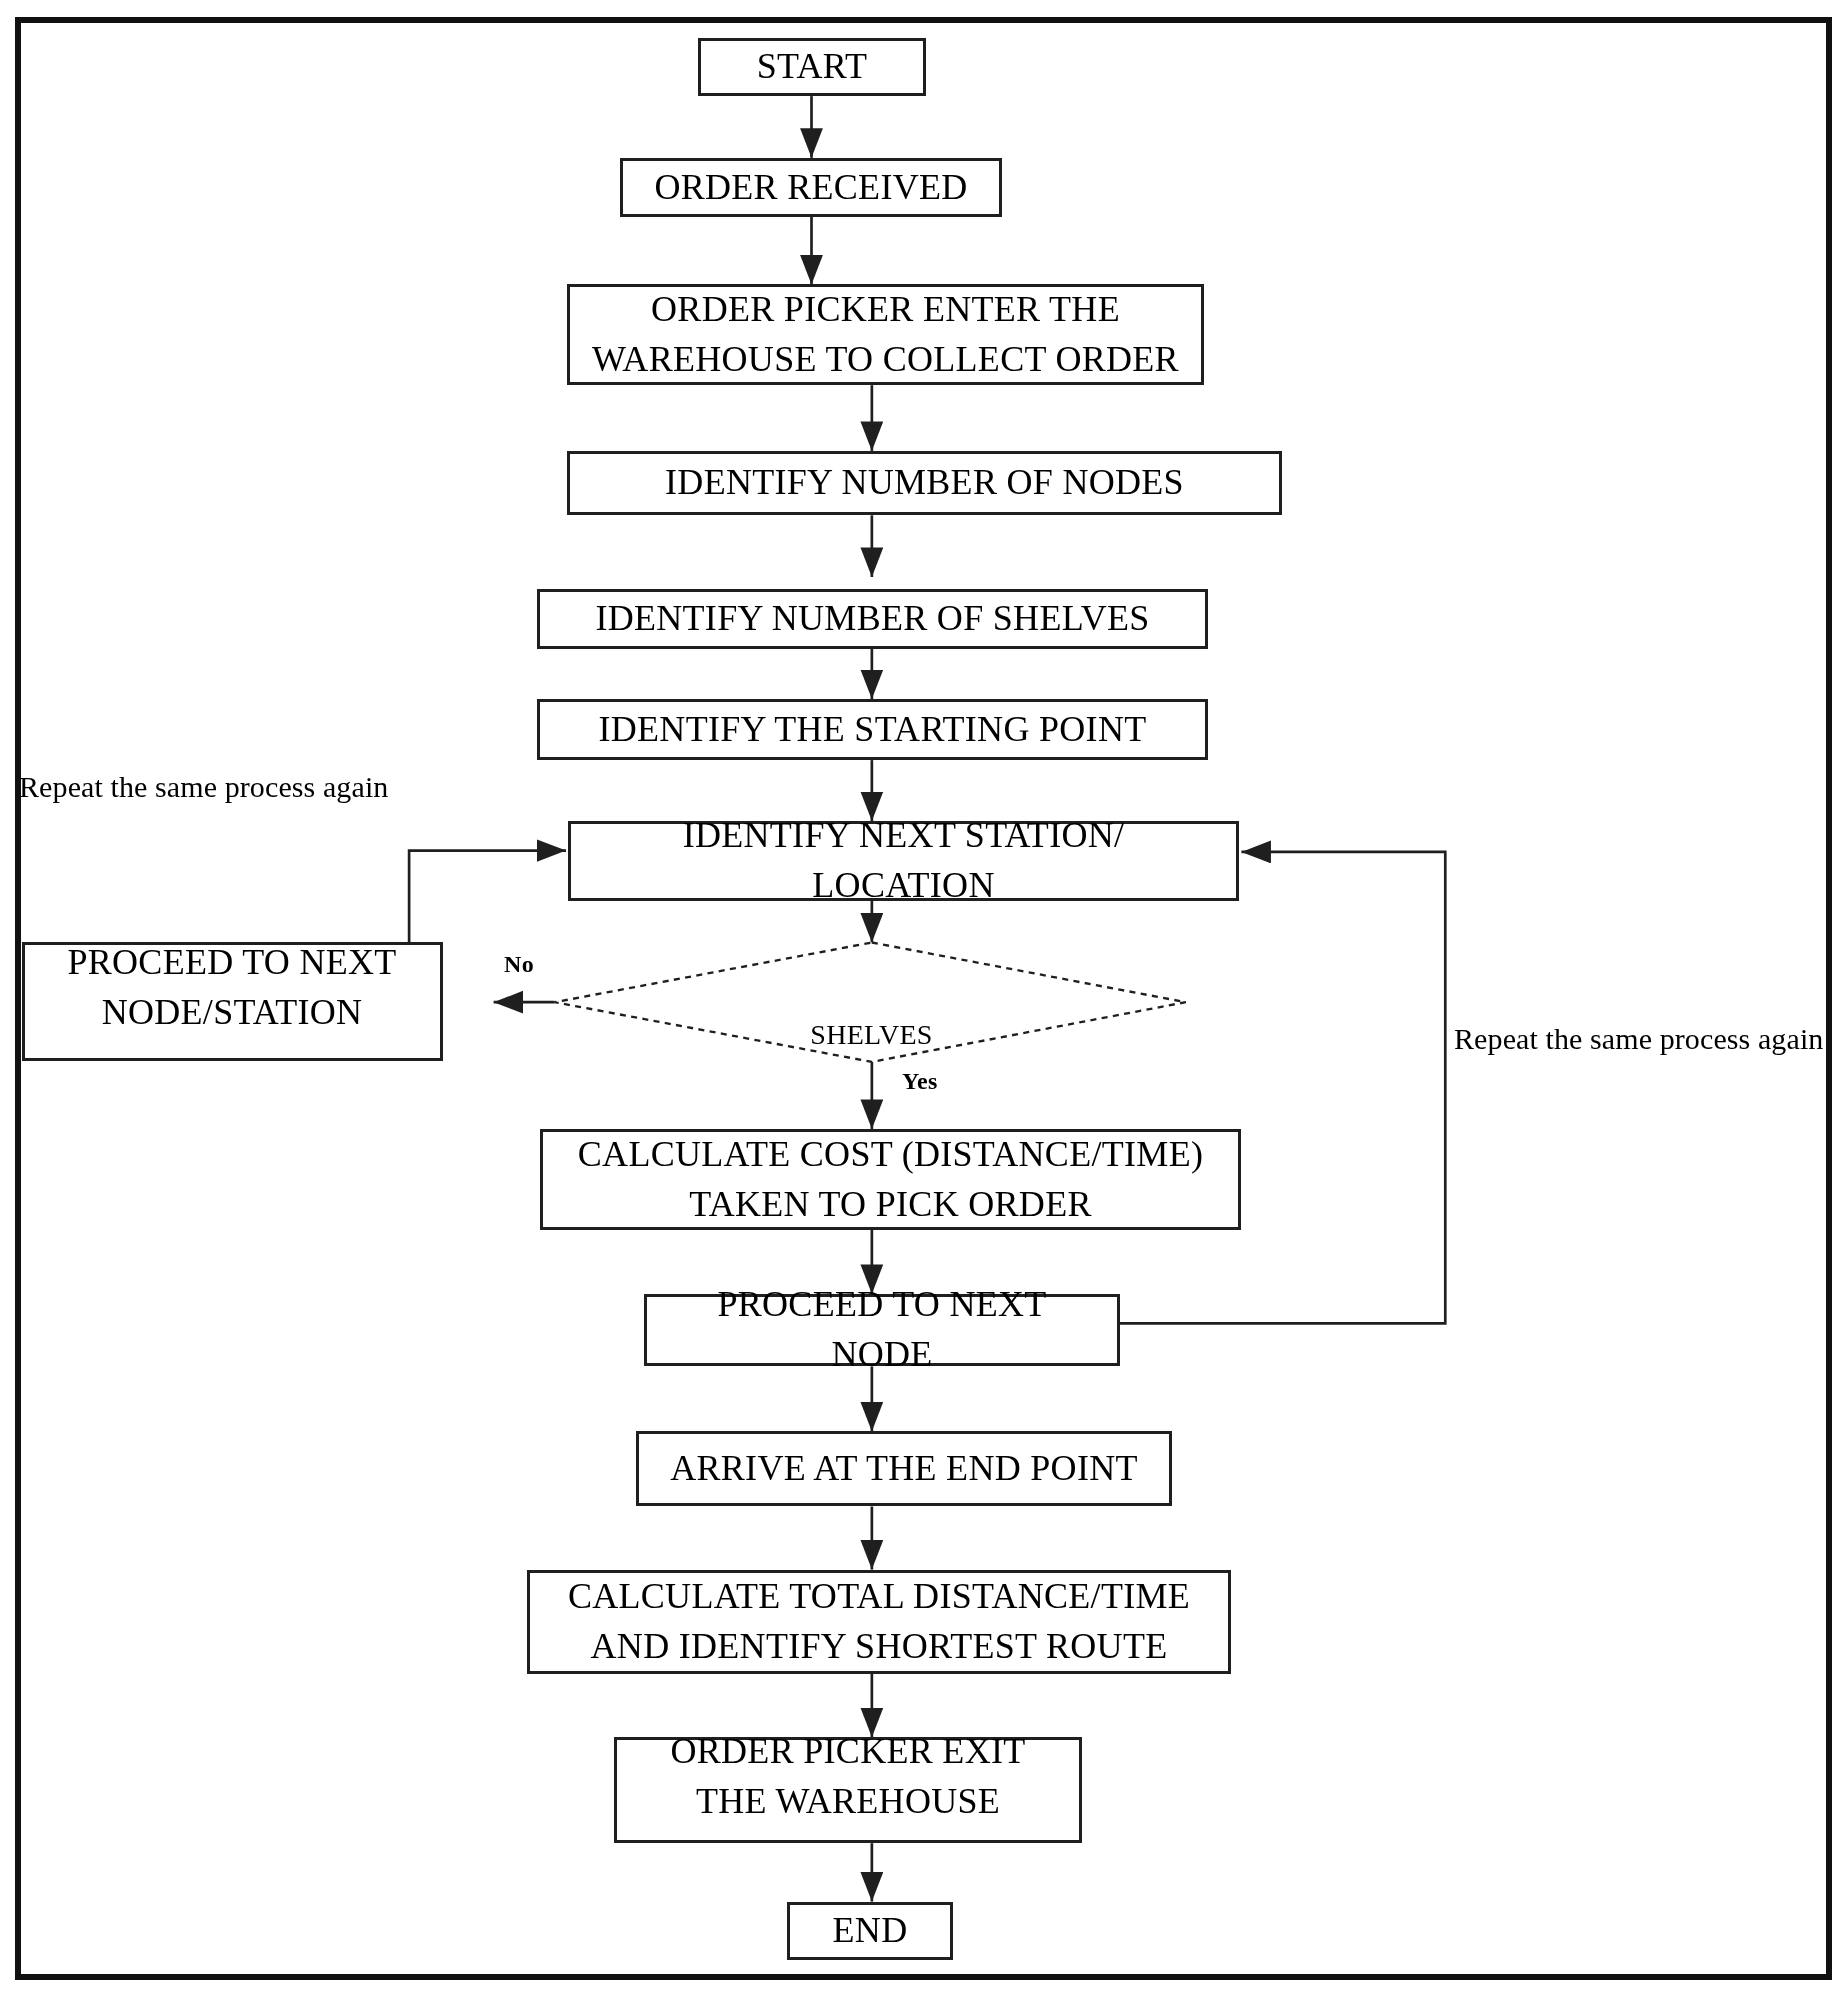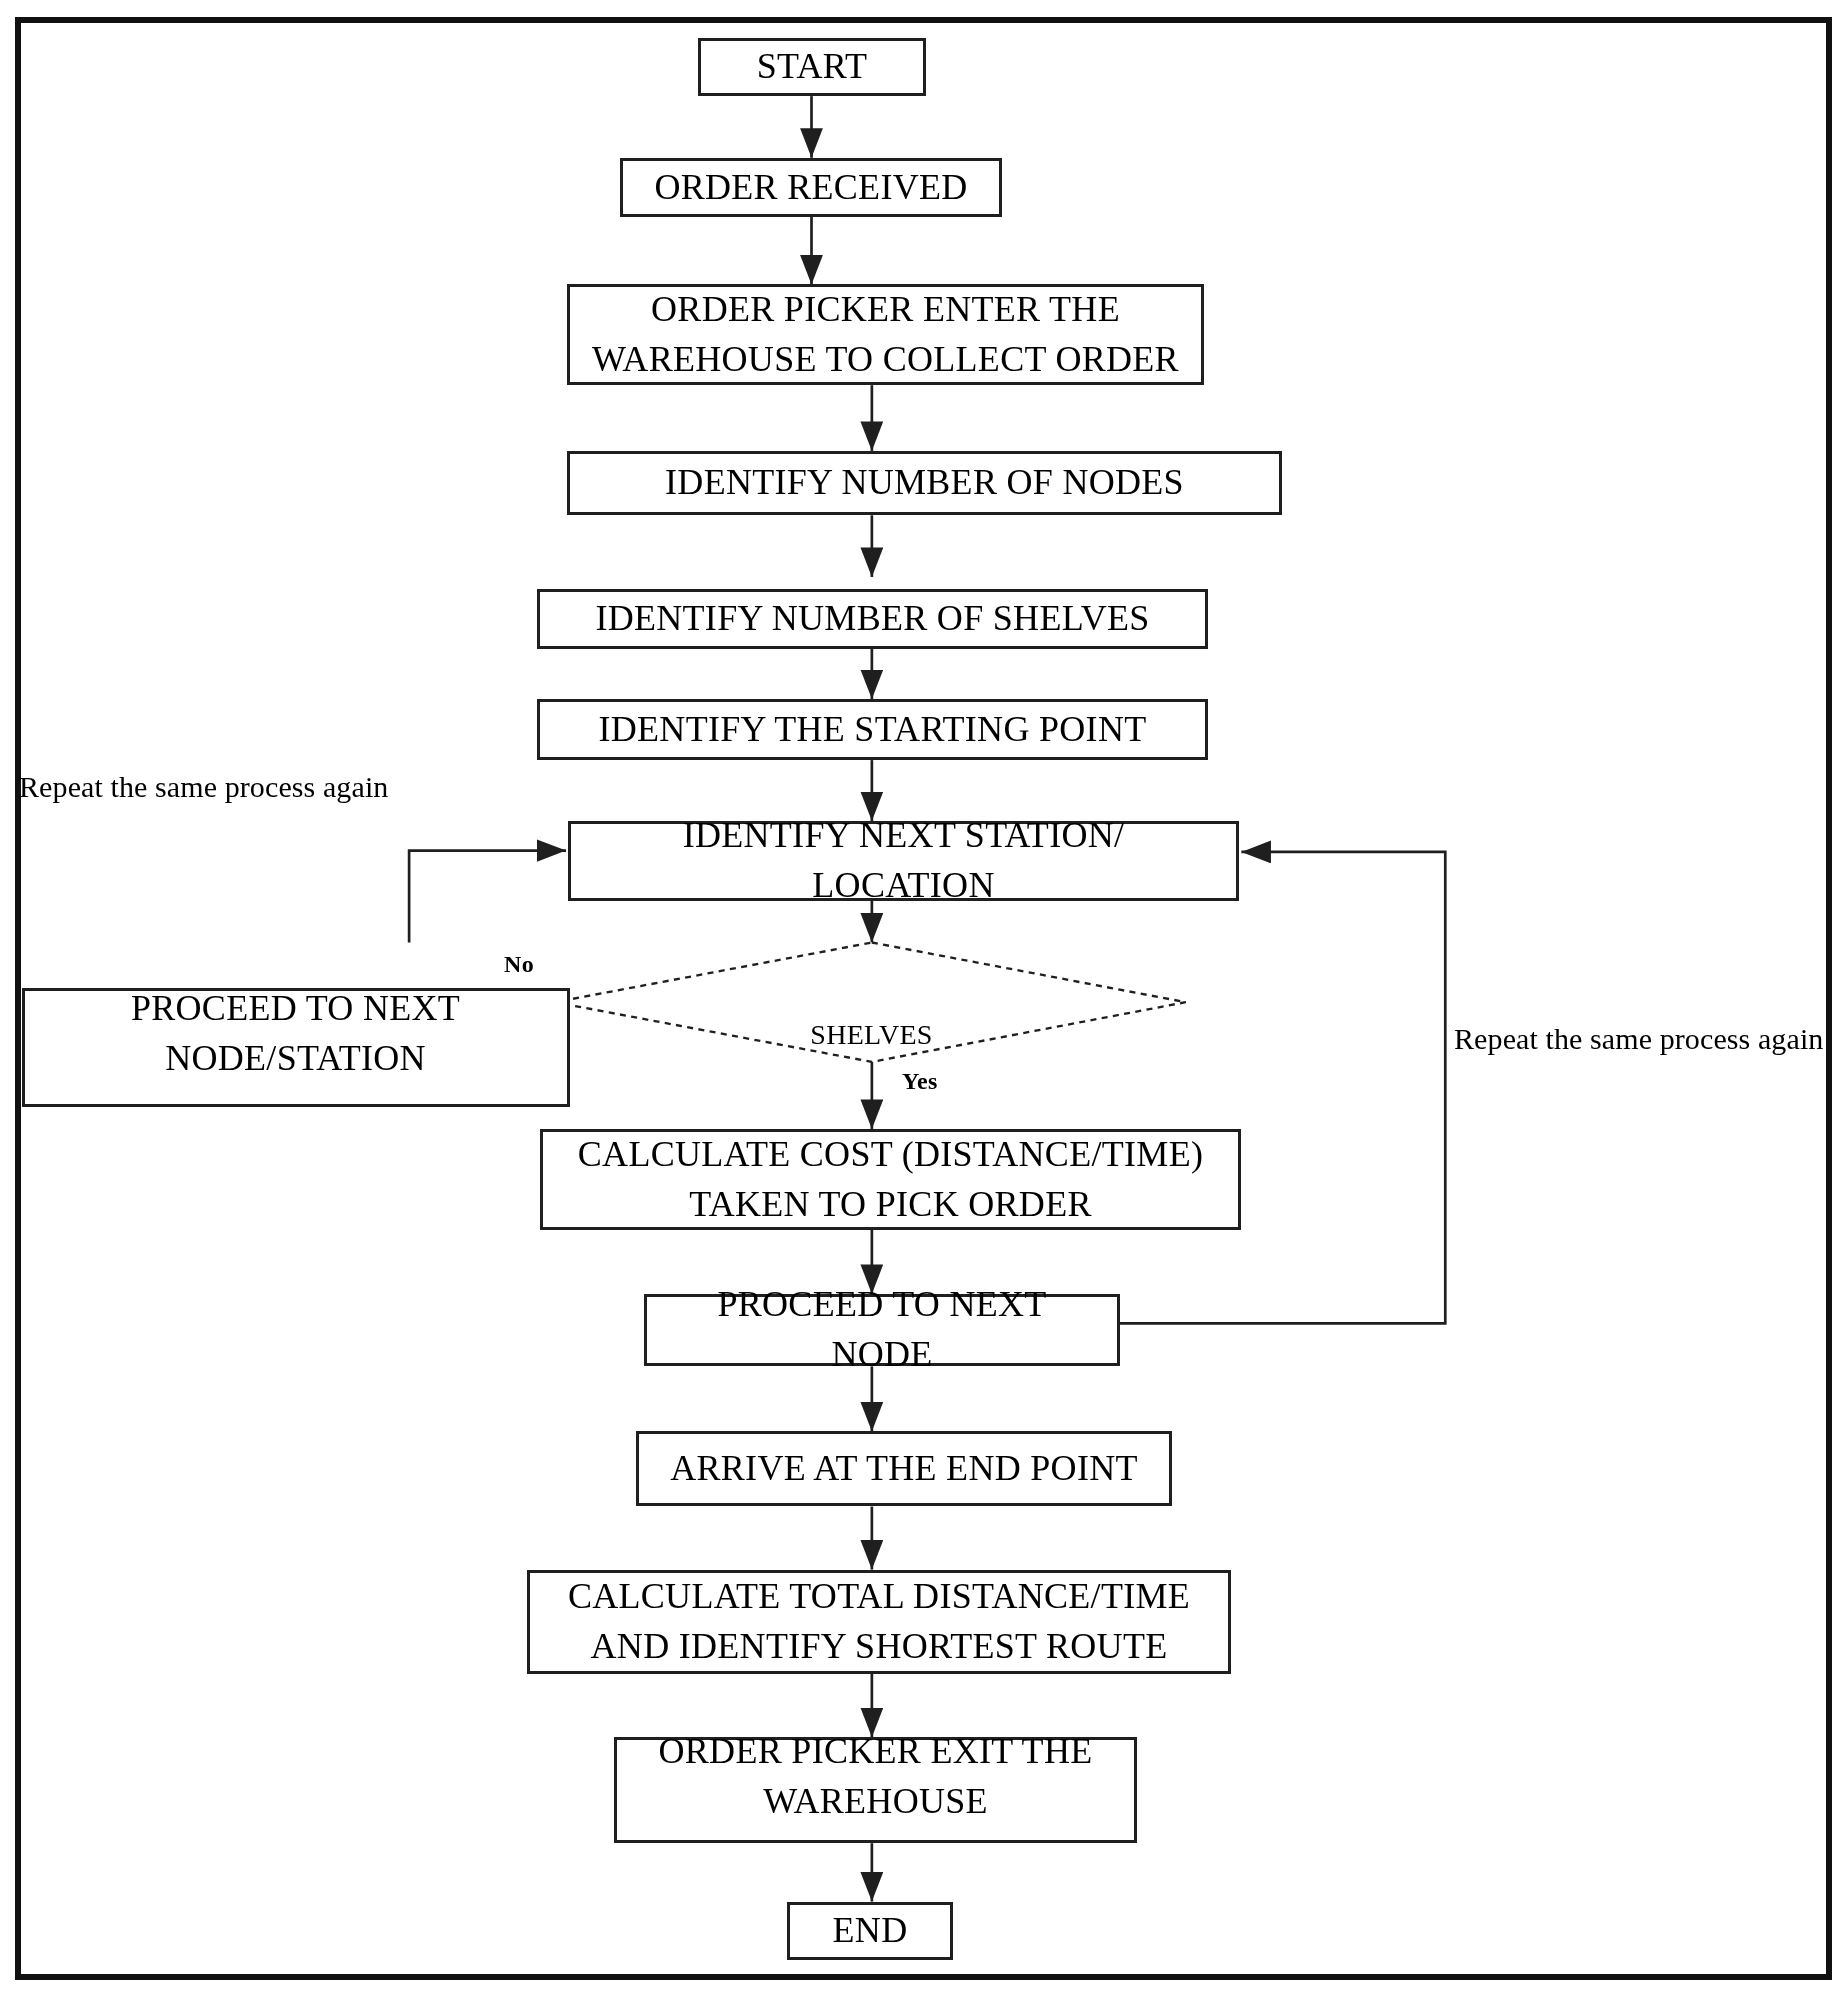--- a/index.html
+++ b/index.html
@@ -108,31 +108,31 @@
   <div class="node" style="left:567px; top:451px; width:715px; height:64px;">IDENTIFY NUMBER OF NODES</div>
 
   <div class="node" style="left:537px; top:577px; width:671px; height:60px;margin-top:12px;">IDENTIFY NUMBER OF SHELVES</div>
 
   <div class="node" style="left:537px; top:699px; width:671px; height:61px;">IDENTIFY THE STARTING POINT</div>
 
   <div class="node" style="left:568px; top:821px; width:671px; height:80px;">IDENTIFY NEXT STATION/ LOCATION</div>
 
   <div class="diamond-label" style="left:704px; top:981px; width:335px; height:43px;">SHELVES</div>
 
-  <div class="node toppad" style="left:21.5px; top:942px; width:548px; height:119px;margin-top:46px;">PROCEED TO NEXT NODE/STATION</div>
+  <div class="node toppad" style="left:21.5px; top:942px; width:421px; height:119px;">PROCEED TO NEXT NODE/STATION</div>
 
   <div class="node" style="left:540px; top:1129px; width:701px; height:101px;">CALCULATE COST (DISTANCE/TIME) TAKEN TO PICK ORDER</div>
 
   <div class="node" style="left:644px; top:1294px; width:476px; height:72px;">PROCEED TO NEXT NODE</div>
 
   <div class="node" style="left:636px; top:1431px; width:536px; height:75px;">ARRIVE AT THE END POINT</div>
 
   <div class="node" style="left:527px; top:1570px; width:704px; height:104px;">CALCULATE TOTAL DISTANCE/TIME AND IDENTIFY SHORTEST ROUTE</div>
 
-  <div class="node toppad" style="left:614px; top:1737px; width:523px; height:106px;">ORDER PICKER EXIT THE WAREHOUSE</div>
+  <div class="node toppad" style="left:614px; top:1737px; width:468px; height:106px;">ORDER PICKER EXIT THE WAREHOUSE</div>
 
   <div class="node" style="left:787px; top:1902px; width:166px; height:58px;">END</div>
 
   <div class="edge-label" style="left:504px; top:951px;">No</div>
 
   <div class="edge-label" style="left:902px; top:1068px;">Yes</div>
 
   <div class="annotation" style="left:19px; top:770px;">Repeat the same process again</div>
 
   <div class="annotation" style="left:1454px; top:1022px;">Repeat the same process again</div>

